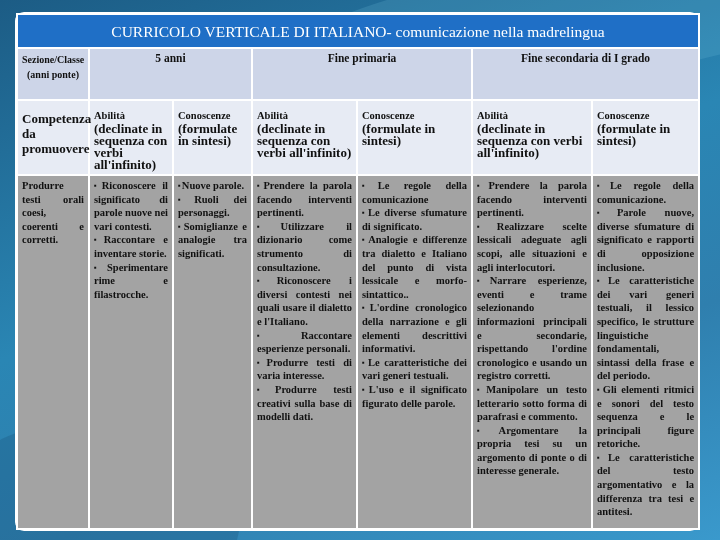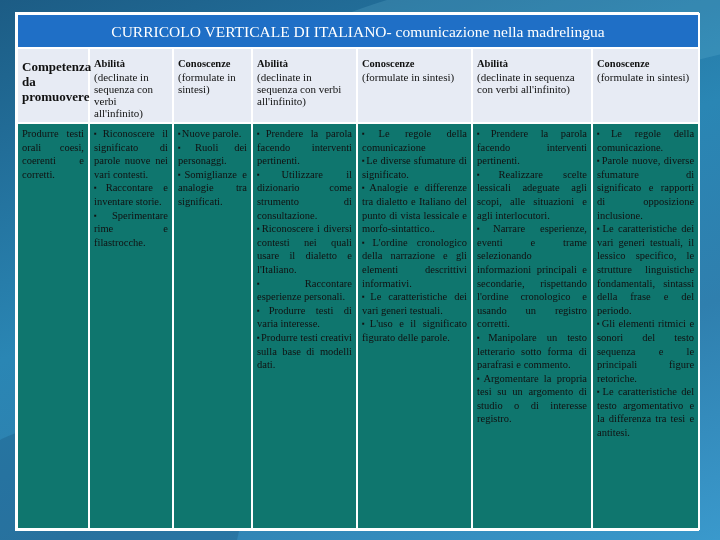--- a/index.html
+++ b/index.html
@@ -12,41 +12,41 @@
     .swoosh {
       position: absolute; left: 280px; top: -40px; width: 600px; height: 120px;
       border-radius: 50%; background: rgba(120,200,230,0.18); transform: rotate(-8deg);
     }
     .swoosh2 {
       position: absolute; left: -60px; top: 420px; width: 300px; height: 200px;
       border-radius: 50%; background: rgba(20,70,110,0.25);
     }
     .table-wrap {
       position: absolute; left: 15px; top: 12px; width: 684px; height: 519px;
-      background: #ffffff; padding: 1px; box-sizing: border-box;
+      background: #ffffff; padding: 1px; box-sizing: border-box; border-radius: 9px;
     }
     table {
       border-collapse: collapse; width: 100%; height: 100%; table-layout: fixed;
     }
     td {
       border: 2px solid #ffffff; vertical-align: top; padding: 3px 4px;
       font-size: 10.5px; line-height: 13.6px;
     }
     .title-cell {
       background: #1f6fc6; color: #ffffff; text-align: center; vertical-align: middle;
       font-size: 15.5px; height: 30px; padding: 2px 4px 0 4px;
     }
     .group-row td { background: #cdd5e8; height: 44px; }
     .group-row .group-head { text-align: center; font-weight: bold; font-size: 11.5px; padding-top: 3px; }
     .group-row .section-label { text-align: center; font-weight: bold; font-size: 10px; line-height: 15px; }
     .sub-row td { background: #e7ebf4; height: 60px; }
     .sub-row .col-title { font-weight: bold; font-size: 10.5px; line-height: 14px; padding-top: 8px; margin-top: 44px; }
-    .sub-row .col-note { font-size: 11px; font-weight: normal; line-height: 12px; display: block; }
+    .sub-row .col-note { font-size: 13px; font-weight: bold; line-height: 12px; display: block; }
     .sub-row .comp-label { font-weight: bold; font-size: 13px; line-height: 15px; text-align: justify; padding-top: 10px; }
-    .body-row td { background: #0f766e; text-align: justify; }
+    .body-row td { background: #a3a3a3; text-align: justify; font-weight: bold; }
     .bullet-item { display: block; }
     .bullet-item::before { content: "\25AA"; font-size: 8px; vertical-align: 1px; margin-right: 1px; }
     .plain { display: block; }
   </style>
 </head>
 <body>
 
 <div class="swoosh"></div>
 <div class="swoosh2"></div>
 
@@ -57,20 +57,26 @@
       <col style="width:84px">
       <col style="width:79px">
       <col style="width:105px">
       <col style="width:115px">
       <col style="width:120px">
       <col style="width:107px">
     </colgroup>
     <tbody>
         <tr>
       <td colspan="7" class="title-cell">CURRICOLO VERTICALE DI ITALIANO- comunicazione nella madrelingua</td>
+    </tr>
+    <tr class="group-row">
+      <td class="section-label">Sezione/Classe (anni ponte)</td>
+      <td colspan="2" class="group-head">5 anni</td>
+      <td colspan="2" class="group-head">Fine primaria</td>
+      <td colspan="2" class="group-head">Fine secondaria di I grado</td>
     </tr>
     <tr class="sub-row">
       <td class="comp-label">Competenza da promuovere</td>
       <td class="col-title">
         <span>Abilità</span>
         <span class="col-note">(declinate in sequenza con verbi all'infinito)</span>
       </td>
       <td class="col-title">
         <span>Conoscenze</span>
         <span class="col-note">(formulate in sintesi)</span>
@@ -120,21 +126,21 @@
         <span class="bullet-item">Analogie e differenze tra dialetto e Italiano del punto di vista lessicale e morfo-sintattico..</span>
         <span class="bullet-item">L'ordine cronologico della narrazione e gli elementi descrittivi informativi.</span>
         <span class="bullet-item">Le caratteristiche dei vari generi testuali.</span>
         <span class="bullet-item">L'uso e il significato figurato delle parole.</span>
       </td>
       <td>
         <span class="bullet-item">Prendere la parola facendo interventi pertinenti.</span>
         <span class="bullet-item">Realizzare scelte lessicali adeguate agli scopi, alle situazioni e agli interlocutori.</span>
         <span class="bullet-item">Narrare esperienze, eventi e trame selezionando informazioni principali e secondarie, rispettando l'ordine cronologico e usando un registro corretti.</span>
         <span class="bullet-item">Manipolare un testo letterario sotto forma di parafrasi e commento.</span>
-        <span class="bullet-item">Argomentare la propria tesi su un argomento di studio o di interesse registro.</span>
+        <span class="bullet-item">Argomentare la propria tesi su un argomento di ponte o di interesse generale.</span>
       </td>
       <td>
         <span class="bullet-item">Le regole della comunicazione.</span>
         <span class="bullet-item">Parole nuove, diverse sfumature di significato e rapporti di opposizione inclusione.</span>
         <span class="bullet-item">Le caratteristiche dei vari generi testuali, il lessico specifico, le strutture linguistiche fondamentali, sintassi della frase e del periodo.</span>
         <span class="bullet-item">Gli elementi ritmici e sonori del testo sequenza e le principali figure retoriche.</span>
         <span class="bullet-item">Le caratteristiche del testo argomentativo e la differenza tra tesi e antitesi.</span>
       </td>
     </tr>
   </tbody>

